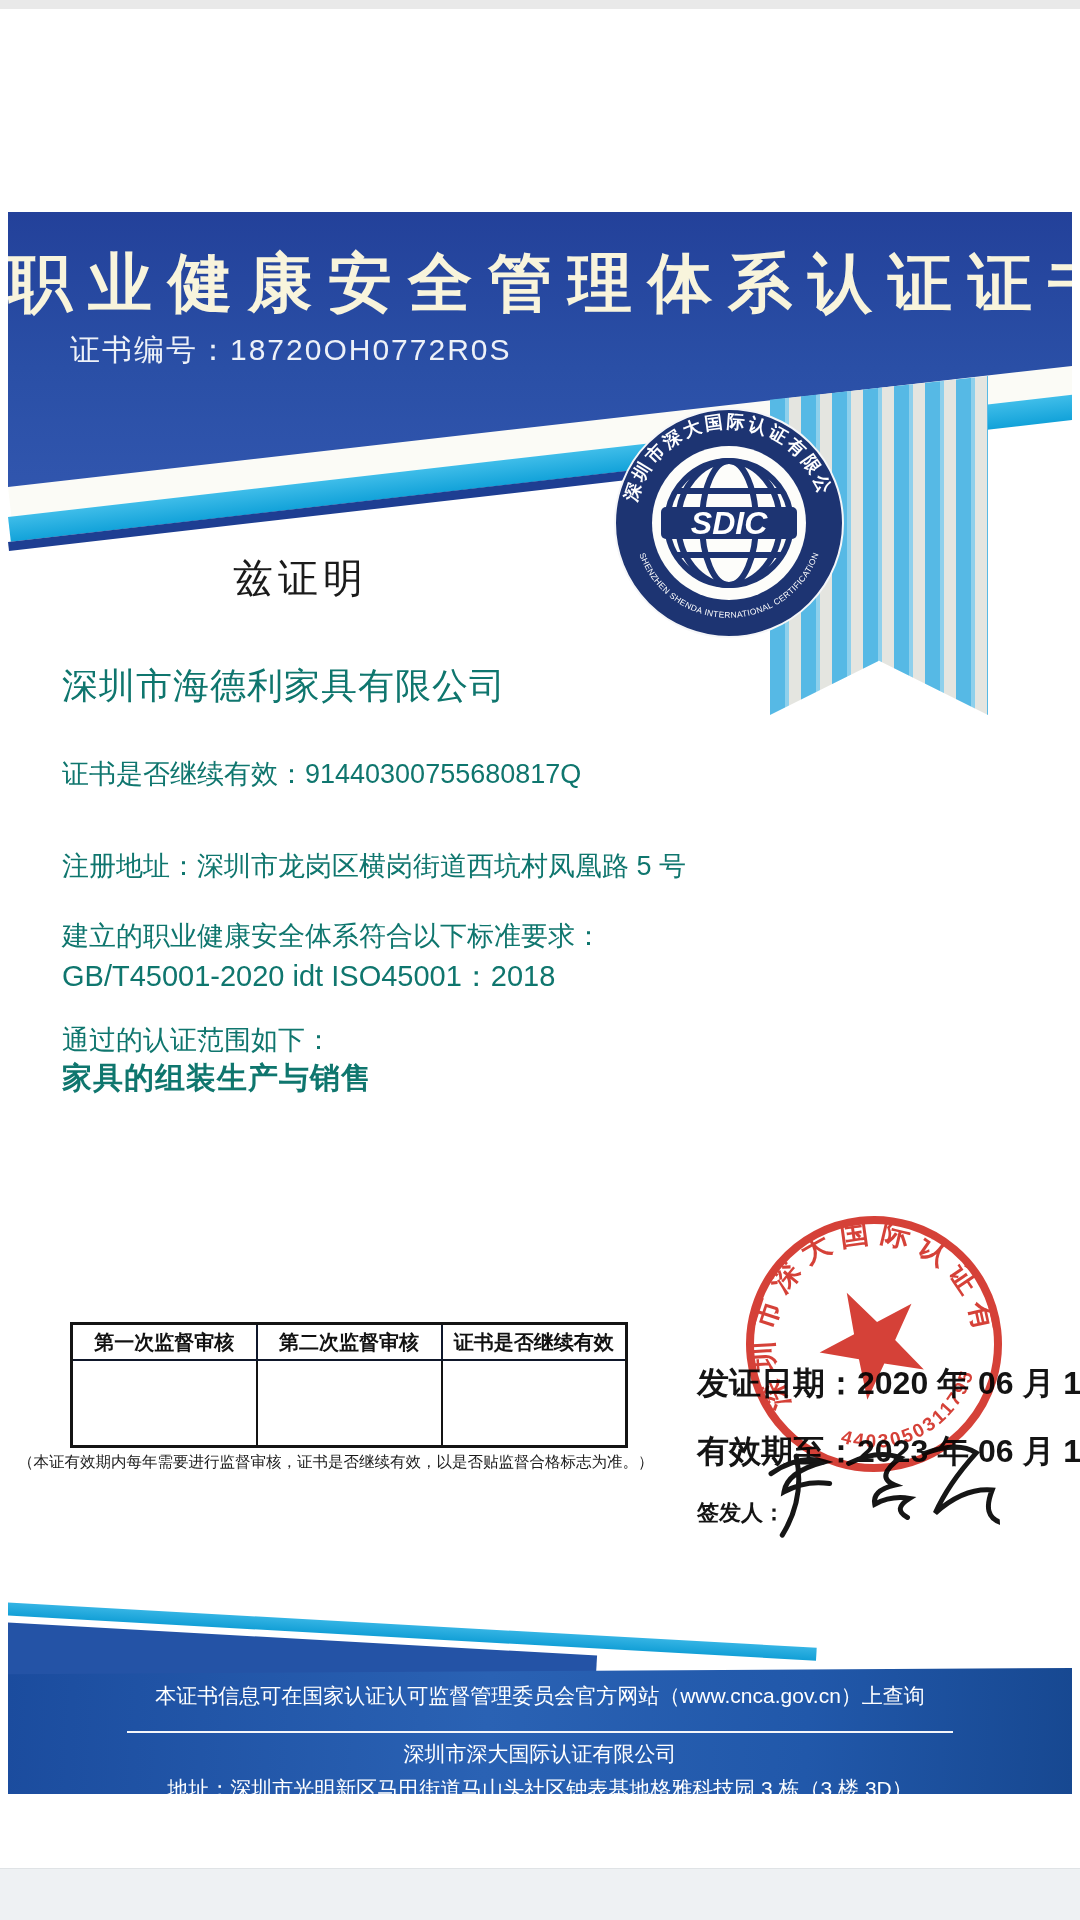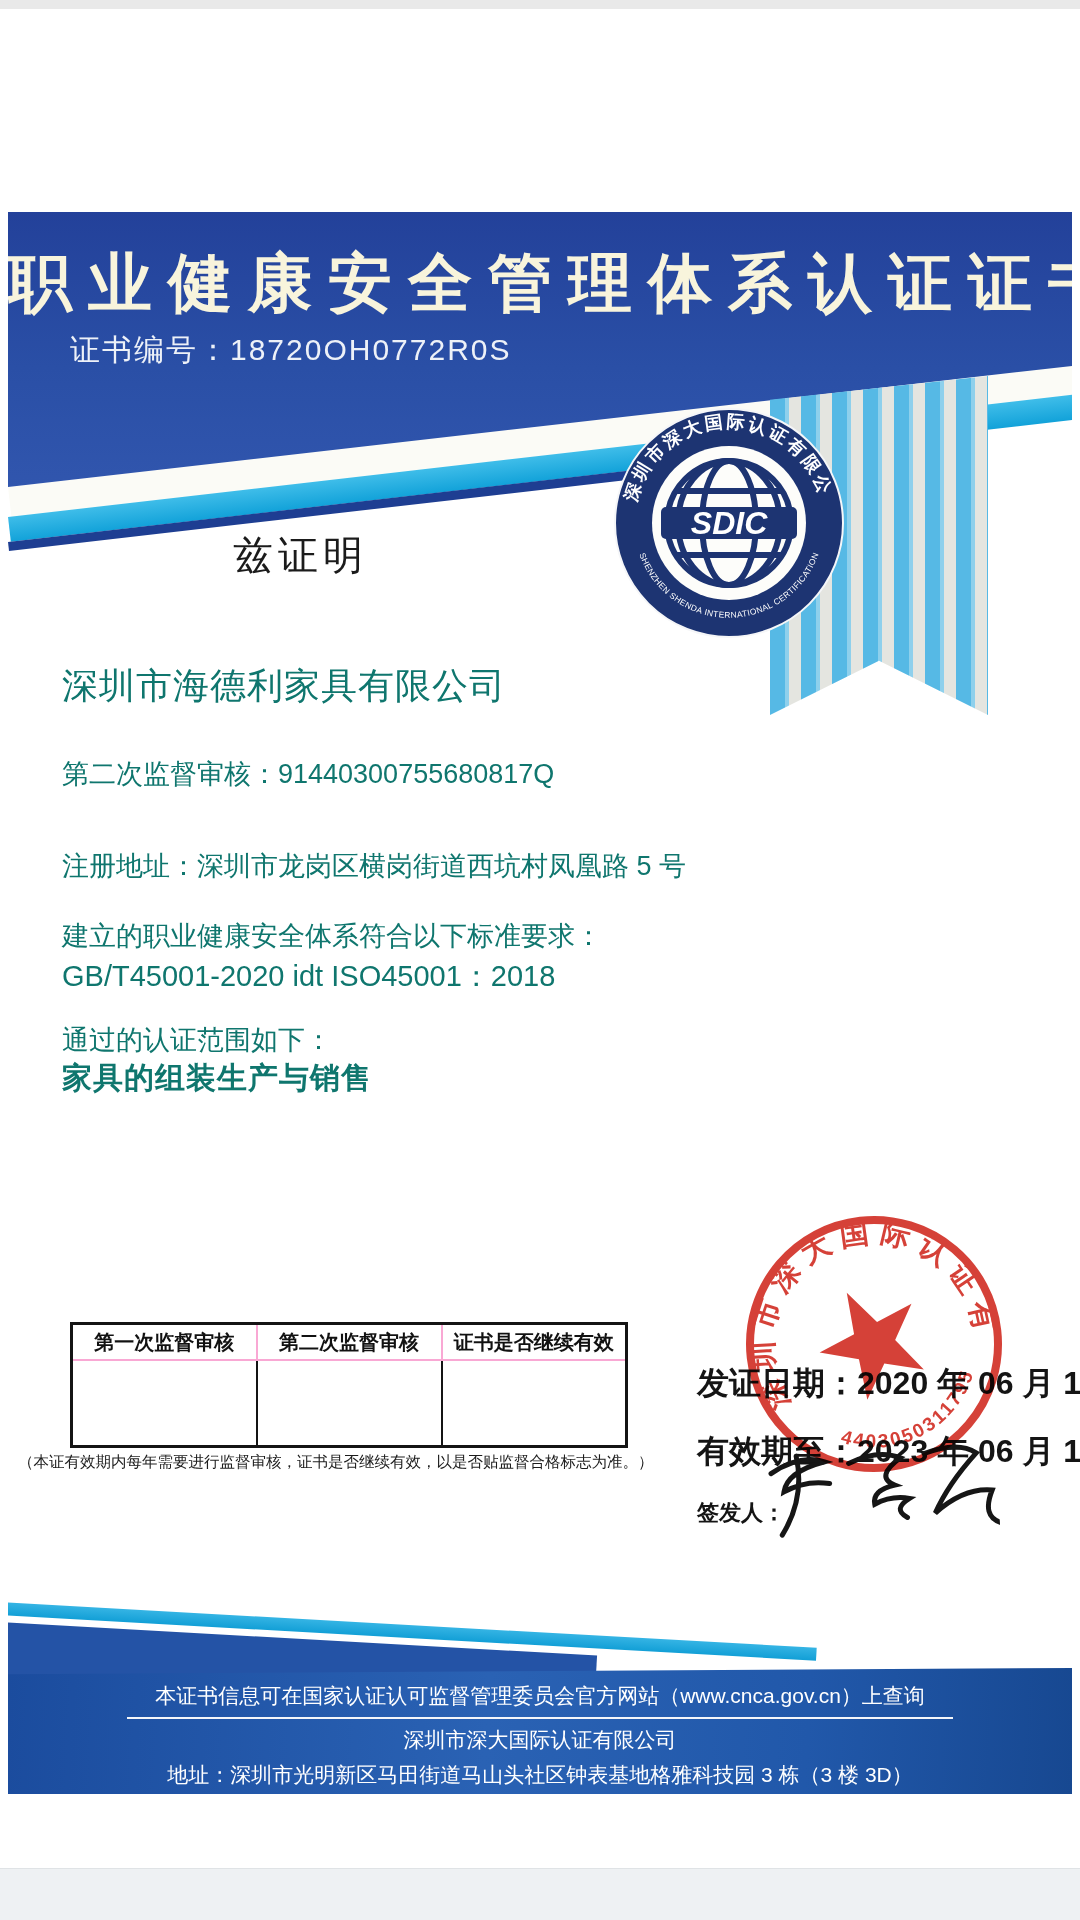--- a/index.html
+++ b/index.html
@@ -23,33 +23,33 @@
   .cert-no{position:absolute;left:62px;top:118px;z-index:4;font-size:30px;color:#edf1f8;letter-spacing:2px;}
 
   
   .ribbon{position:absolute;left:770px;top:376px;width:218px;height:339px;z-index:5;
           background:repeating-linear-gradient(90deg,#56b9e5 0 15px,#8ed0ec 15px 19px,#e4e5e0 19px 31px);
           clip-path:polygon(0 7%,100% 0,100% 100%,50% 84%,0 100%);}
   .emblem{position:absolute;left:613px;top:407px;width:232px;height:232px;z-index:6;}
 
   
   .t{position:absolute;left:62px;color:#0f766e;z-index:5;white-space:nowrap;}
-  .certify{left:233px;top:528px;font-size:40px;letter-spacing:5px;color:#1b1b1b;}
+  .certify{left:233px;top:551px;font-size:40px;letter-spacing:5px;color:#1b1b1b;}
   .company{top:662px;font-size:36px;letter-spacing:1px;}
   .credit{top:756px;font-size:27px;}
   .addr{top:848px;font-size:27px;}
   .std-intro{top:918px;font-size:27px;}
   .std{top:957px;font-size:29px;}
   .scope-intro{top:1022px;font-size:27px;}
   .scope{top:1058px;font-size:30px;font-weight:bold;letter-spacing:1px;}
 
   
   .audit-table{position:absolute;left:70px;top:1322px;width:558px;z-index:5;
                border-collapse:collapse;border:3px solid #141414;table-layout:fixed;}
-  .audit-table th{border:2px solid #f9a8d4;height:32px;font-size:20px;font-weight:600;color:#111;}
+  .audit-table th{border:2px solid #0f172a;height:32px;font-size:20px;font-weight:600;color:#111;}
   .audit-table td{border:2px solid #141414;height:82px;}
   .table-note{position:absolute;left:18px;top:1452px;width:624px;z-index:5;text-align:left;
               font-size:15.5px;color:#1c1c1c;white-space:nowrap;}
 
   
   .issue{position:absolute;left:697px;top:1362px;z-index:5;color:#141414;}
   .issue-line{font-size:32px;font-weight:600;margin-bottom:24px;white-space:nowrap;}
   .signer-line{font-size:22px;font-weight:600;margin-top:6px;white-space:nowrap;}
   .signature{position:absolute;left:758px;top:1432px;width:240px;height:115px;z-index:5;transform:rotate(-3deg);}
 
@@ -59,21 +59,21 @@
 
   
   .footer-zone{position:absolute;left:8px;top:1560px;width:1064px;height:240px;overflow:hidden;}
   .f-swoosh{position:absolute;left:-10px;transform-origin:0 0;transform:rotate(3.2deg);}
   .f-cyan{top:42px;width:820px;height:13px;background:linear-gradient(180deg,#35b4e4,#129fd6);}
   .f-wedge{top:62px;width:600px;height:56px;background:#2453a6;}
   .f-band{position:absolute;left:0;top:108px;width:100%;height:126px;
           background:linear-gradient(93deg,#1b4c9e 0%,#2a62b4 45%,#2158aa 75%,#174891 100%);
           clip-path:polygon(0 5%,100% 0,100% 100%,0 100%);}
   .f-band-inner{position:absolute;left:0;top:14px;width:100%;text-align:center;color:#ffffff;}
-  .f-line1{display:inline-block;font-size:21px;padding:0 28px 7px 28px;border-bottom:2px solid #f4f6fa;white-space:nowrap;}
+  .f-line1{display:inline-block;font-size:21px;padding:0 28px 21px 28px;border-bottom:2px solid #f4f6fa;white-space:nowrap;}
   .f-line2{margin-top:7px;font-size:21px;}
   .f-line3{margin-top:7px;font-size:21px;white-space:nowrap;}
 </style>
 </head>
 <body>
 
 <div class="page">
   <div class="scan-top"></div>
 
   <div class="header-zone">
@@ -106,21 +106,21 @@
       <ellipse cx="0" cy="0" rx="51" ry="62"></ellipse>
       <line x1="-53" y1="-32" x2="53" y2="-32"></line>
       <line x1="-53" y1="32" x2="53" y2="32"></line>
     </g>
     <rect x="-68" y="-16" width="136" height="32" rx="5" fill="#1d3472"></rect>
     <text x="0" y="11" text-anchor="middle" font-size="32" font-style="italic" font-weight="bold" fill="#ffffff">SDIC</text>
   </svg>
 
   <div class="t certify">兹证明</div>
   <div class="t company">深圳市海德利家具有限公司</div>
-  <div class="t credit">第二次监督审核：91440300755680817Q</div>
+  <div class="t credit">证书是否继续有效：91440300755680817Q</div>
   <div class="t addr">注册地址：深圳市龙岗区横岗街道西坑村凤凰路 5 号</div>
   <div class="t std-intro">建立的职业健康安全体系符合以下标准要求：</div>
   <div class="t std">GB/T45001-2020 idt ISO45001：2018</div>
   <div class="t scope-intro">通过的认证范围如下：</div>
   <div class="t scope">家具的组装生产与销售</div>
 
   <table class="audit-table">
     <thead>
       <tr>
         <th>第一次监督审核</th>

